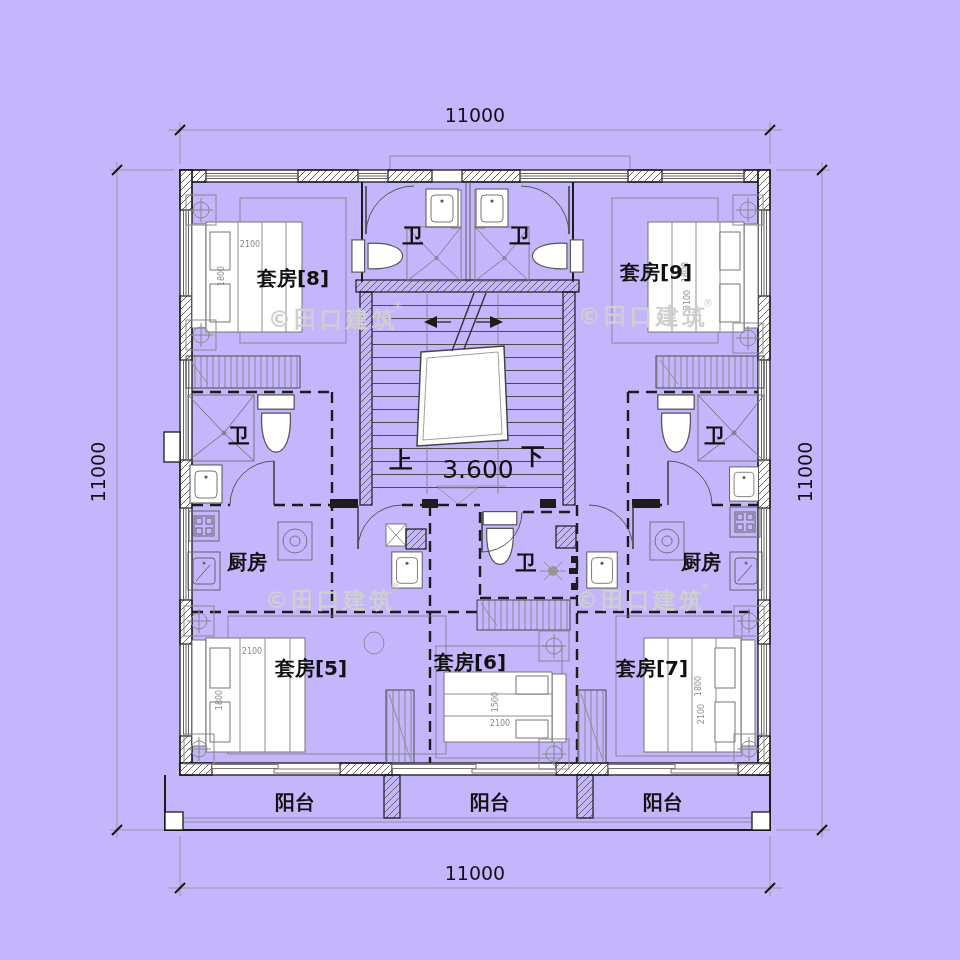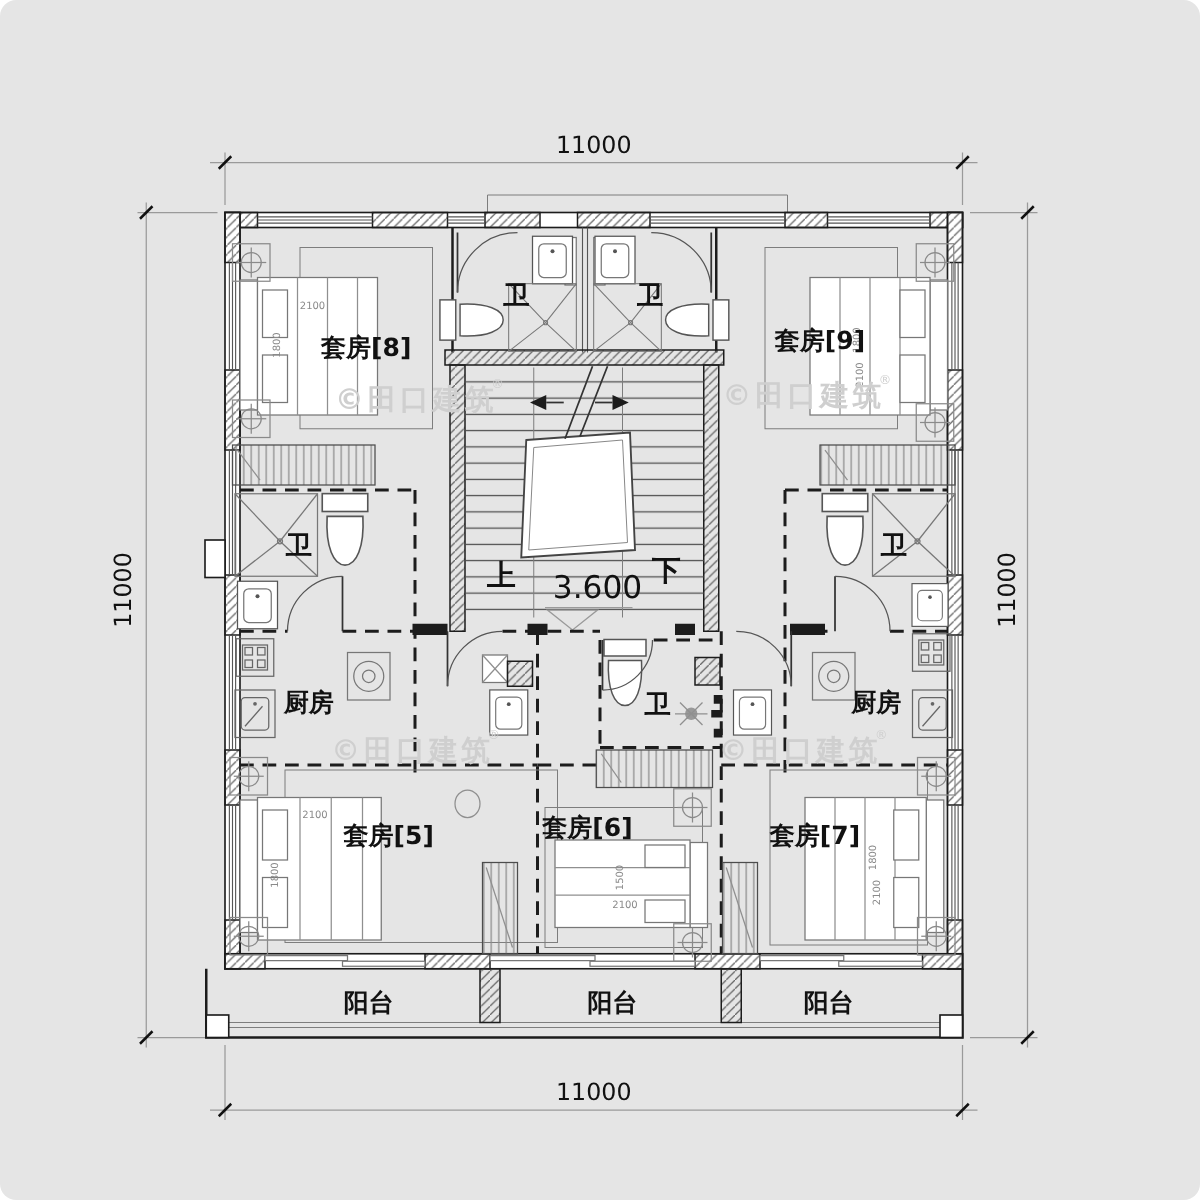--- a/index.html
+++ b/index.html
@@ -1,17 +1,17 @@
 <!DOCTYPE html>
 <html><head>
 <meta charset="utf-8">
 <style>
   html,body{margin:0;padding:0;background:#ffffff;}
-  #canvas{position:relative;width:960px;height:960px;background:#e5e5e5;overflow:hidden;
-          font-family:"DejaVu Sans","Liberation Sans",sans-serif;border-radius:13px;}
+  #canvas{position:relative;width:960px;height:960px;background:#c4b5fd;overflow:hidden;
+          font-family:"DejaVu Sans","Liberation Sans",sans-serif;}
   svg text{font-family:"DejaVu Sans","Liberation Sans",sans-serif;}
   .wall      {stroke:#1c1c1c;stroke-width:1.3;fill:#ffffff;}
   .wallline  {stroke:#1c1c1c;stroke-width:2;fill:none;}
   .thin      {stroke:#7d7d7d;stroke-width:0.8;fill:none;}
   .glass     {stroke:#555;stroke-width:0.9;fill:none;}
   .furn      {stroke:#8f8f8f;stroke-width:1;fill:none;}
   .furnw     {stroke:#777;stroke-width:1;fill:#ffffff;}
   .dash      {stroke:#1c1c1c;stroke-width:2.4;fill:none;stroke-dasharray:11 7;}
   .hatchf    {fill:url(#hatch);stroke:#1c1c1c;stroke-width:1.2;}
   .railf     {fill:url(#rail);stroke:#4c4c4c;stroke-width:1;}

